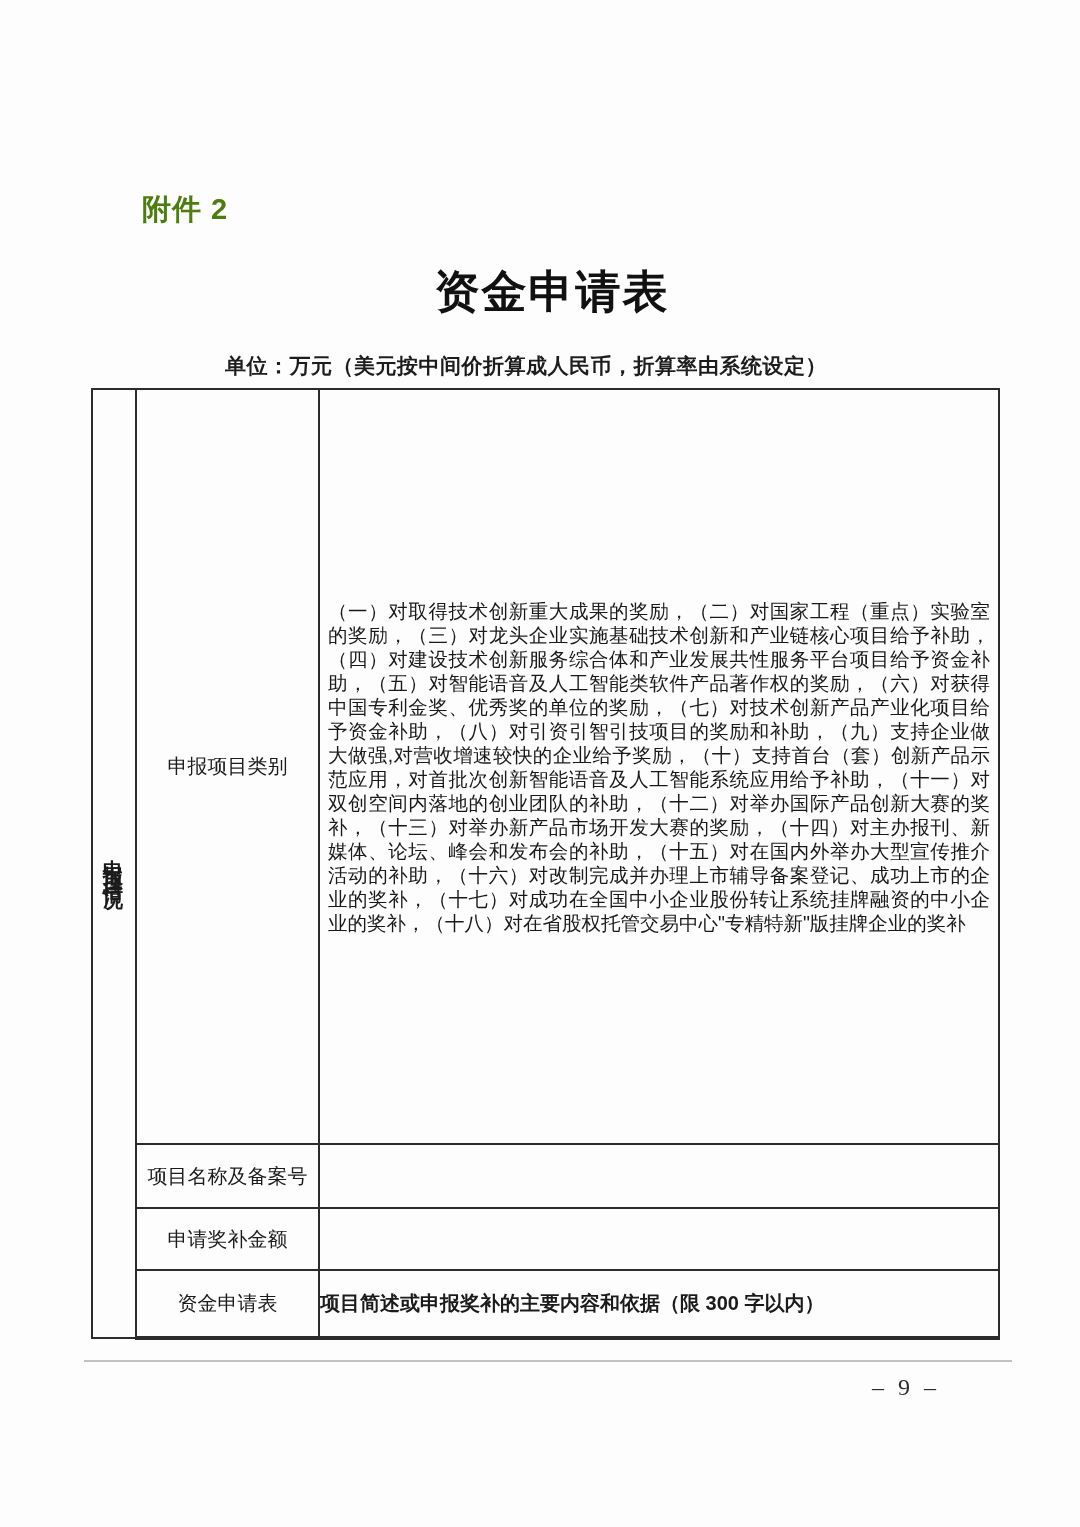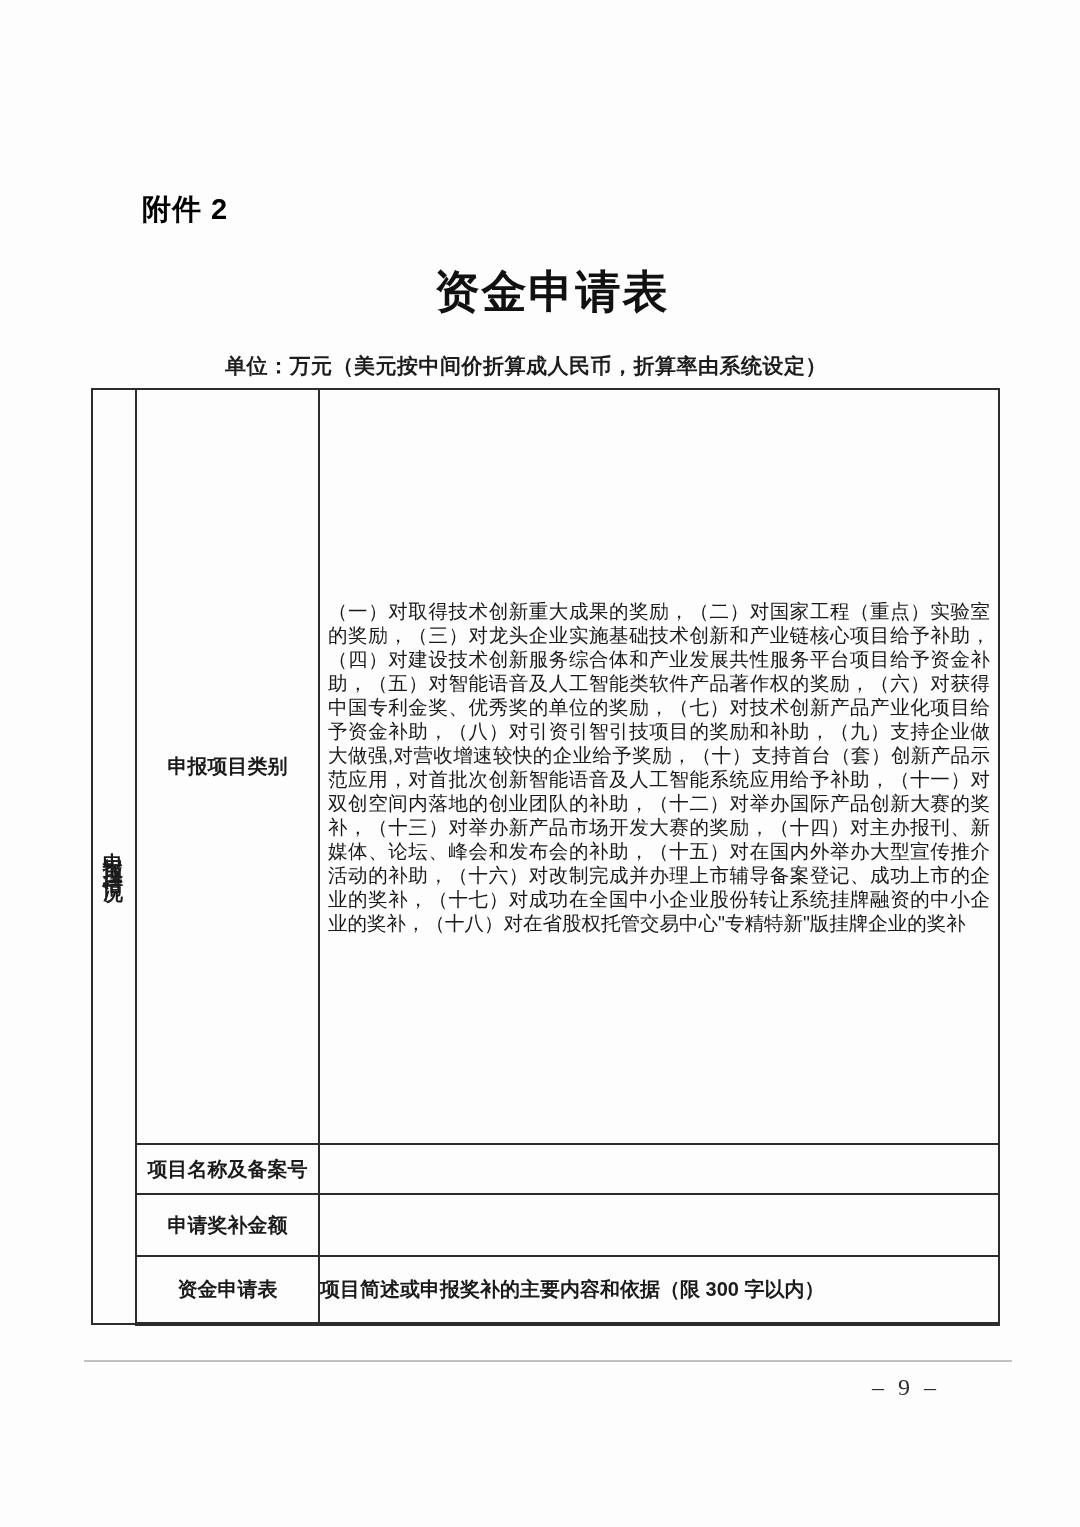--- a/index.html
+++ b/index.html
@@ -14,21 +14,21 @@
     overflow: hidden;
   }
 
   .attachment-label {
     position: absolute;
     left: 142px;
     top: 190px;
     font-size: 29px;
     font-weight: 600;
     letter-spacing: 1px;
-    color: #000000;
+    color: #4d7c0f;
   }
 
   .doc-title {
     position: absolute;
     left: 0;
     top: 262px;
     width: 1104px;            
     text-align: center;
     font-family: "Liberation Serif", "DejaVu Serif", serif;
     font-size: 45px;
@@ -69,42 +69,42 @@
     text-orientation: upright;
     font-size: 20px;
     font-weight: 600;
     letter-spacing: 6px;
     color: #1b1b1b;
   }
 
   td.label-cell {
     text-align: center;
     font-size: 20px;
-    font-weight: 700;
+    font-weight: 400;
     color: #1b1b1b;
     padding: 8px 4px;
   }
 
   td.content-justify {
     padding: 0 8px;
     font-size: 19.5px;
     line-height: 24px;
     text-align: justify;
     color: #191919;
   }
 
   td.content-center {
     text-align: left;
     font-size: 20px;
     font-weight: 600;
     color: #1b1b1b;
   }
 
   .row-tall   { height: 755px; }
-  .row-name   { height: 50px; border-radius: 29px; }
+  .row-name   { height: 64px; border-radius: 29px; }
   .row-amount { height: 62px; border-radius: 26px; }
   .row-main   { height: 68px; }
 
   .table-shadow {
     position: absolute;
     left: 84px;
     top: 1360px;
     width: 928px;
     height: 2px;
     background: #aeaeae;

